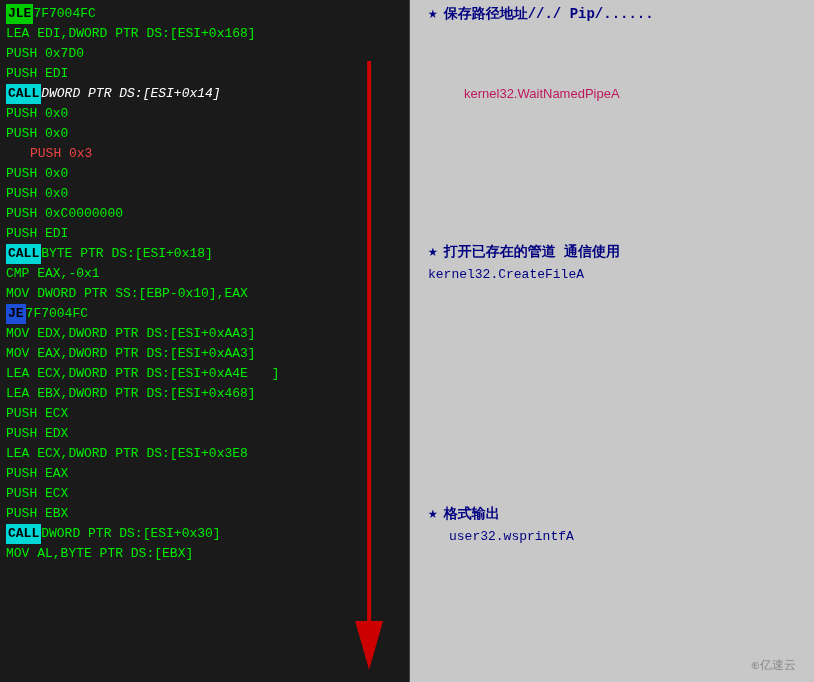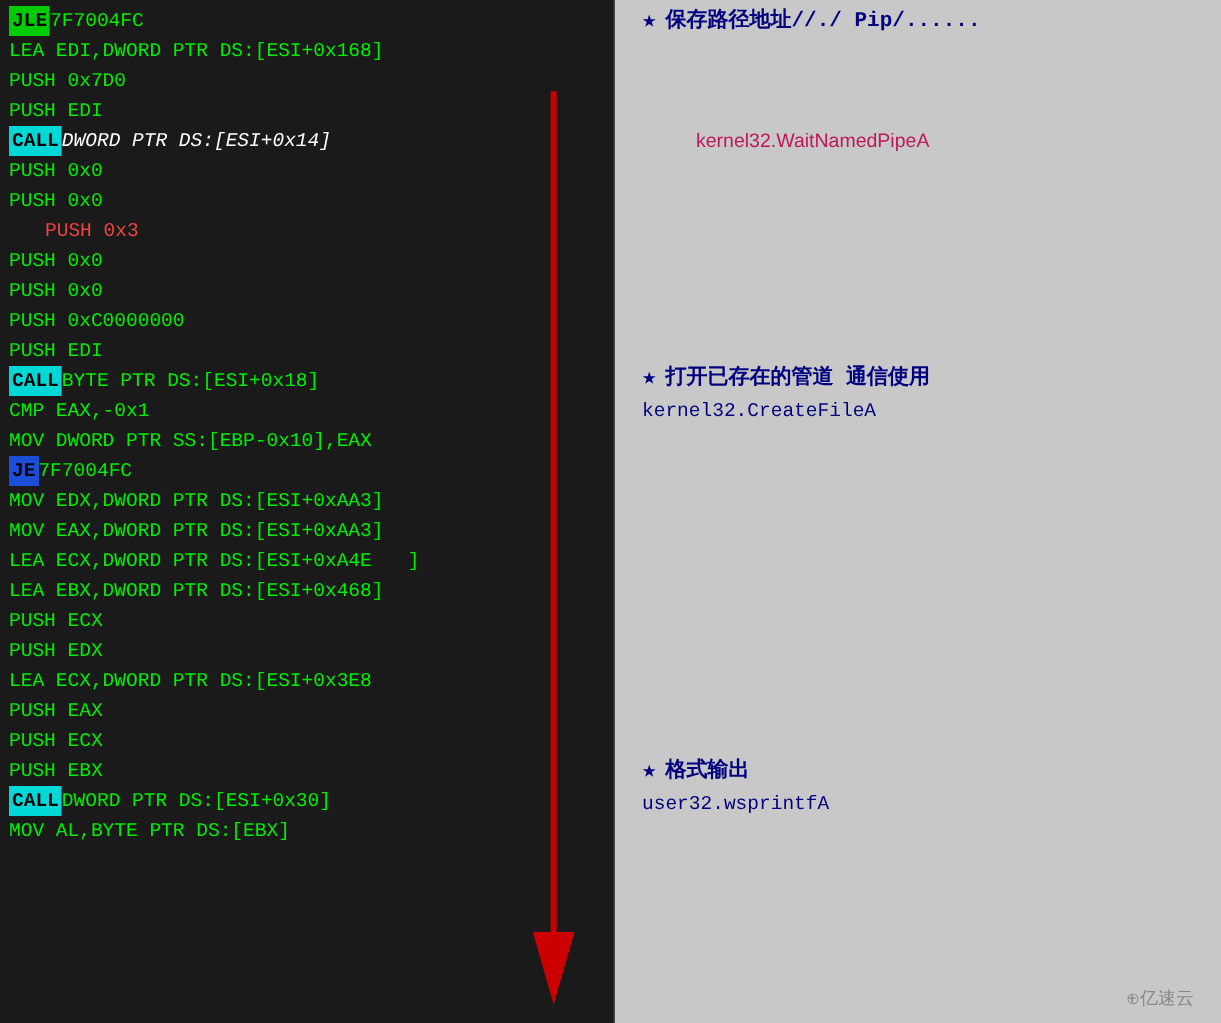--- a/index.html
+++ b/index.html
@@ -196,20 +196,20 @@
           <span style="font-size:13px;">kernel32.CreateFileA</span>
         </div>
       </div>
 
       <div style="position:absolute; top:500px; left:8px; color:#000080; font-family:'Courier New',monospace; font-size:14px; line-height:20px;">
         <div style="display:flex; align-items:center; margin-bottom:2px;">
           <span style="margin-right:6px; font-size:16px;">★</span>
           <span style="font-size:14px; font-weight:bold;">格式输出</span>
         </div>
         <div>
-          <span style="font-size:13px;">user32.wsprintfA</span>
+          <span style="font-size:13px;margin-left:21px;">user32.wsprintfA</span>
         </div>
       </div>
 
       <div style="position:absolute; bottom:4px; right:8px; color:#888; font-size:12px; font-family:sans-serif;">⊕亿速云</div>
     </div>
   </div>
 </div>
 
 </body></html>

